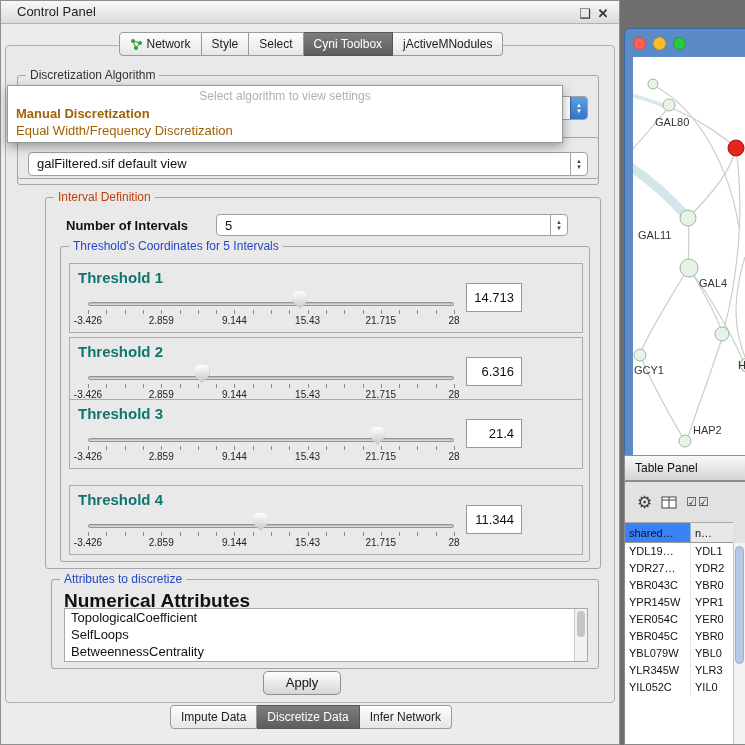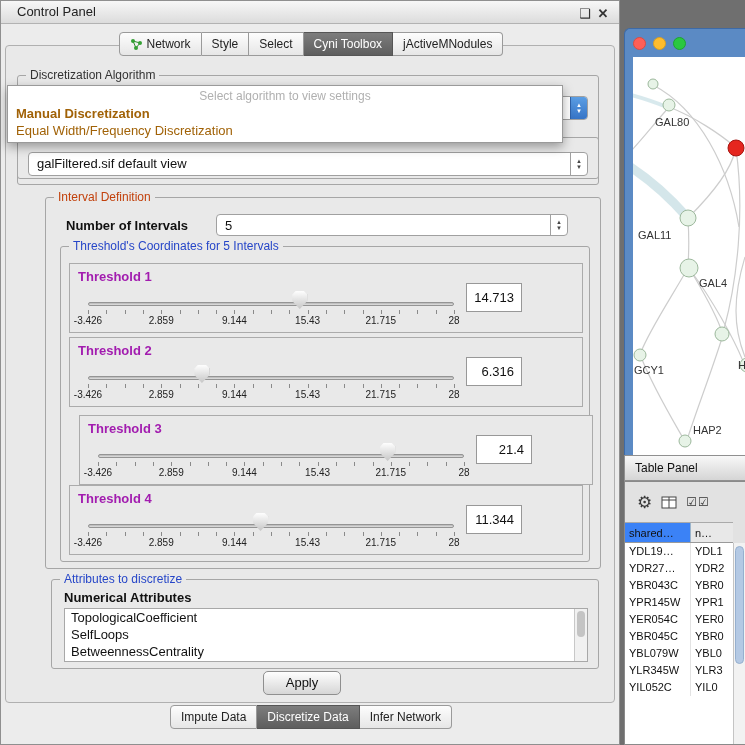--- a/index.html
+++ b/index.html
@@ -53,34 +53,34 @@
   .popup-header { text-align:center; color:#b0b0b0; font-size:12px; padding:3px 0 2px; }
   .popup-opt { font-size:13px; color:#a16207; padding:1px 8px; }
   .popup-opt.bold { font-weight:bold; }
 
   
   .interval-group { left:44px; top:196px; width:556px; height:372px; }
   .num-label { position:absolute; left:20px; top:20px; font-size:13px; font-weight:bold; color:#111; }
   .thr-group { position:absolute; left:14px; top:48px; width:530px; height:316px;
     border:1px solid #a6a6a6; border-radius:3px; }
   .thr-box { position:absolute; left:8px; width:514px; height:70px; border:1px solid #ababab; background:#e9e9e9; }
-  .thr-label { position:absolute; left:8px; top:5px; font-size:13px; font-weight:bold; color:#a21caf; }
+  .thr-label { position:absolute; left:8px; top:5px; font-size:15px; font-weight:bold; color:#0f766e; }
   .groove { position:absolute; left:18px; top:38px; width:366px; height:4px;
     background:linear-gradient(#b5b5b5,#e2e2e2); border:1px solid #949494; border-radius:2px; }
   .tick { position:absolute; top:46px; width:1px; height:4px; background:#8a8a8a; }
   .scale-label { position:absolute; top:51px; font-size:10px; color:#222; transform:translateX(-50%); }
   .thumb { position:absolute; top:27px; width:15px; height:18px;
     clip-path:polygon(22% 0,78% 0,100% 20%,100% 55%,50% 100%,0 55%,0 20%);
     background:linear-gradient(#fefefe,#c6c6c6); filter:drop-shadow(0 0 1px #6f6f6f); }
   .thr-value { position:absolute; left:396px; top:19px; width:56px; height:29px; background:#fff;
     border:1px solid #989898; font-size:13px; color:#111; text-align:right; padding:6px 7px 0 0; }
 
   
   .attr-group { left:50px; top:578px; width:548px; height:90px; }
-  .attr-sub { position:absolute; left:12px; top:10px; font-size:13px; font-weight:bold; color:#111; }
+  .attr-sub { position:absolute; left:12px; top:10px; font-size:19px; font-weight:bold; color:#111; }
   .attr-list { position:absolute; left:12px; top:28px; width:524px; height:54px; background:#fff;
     border:1px solid #a8a8a8; overflow:hidden; }
   .attr-item { font-size:13px; color:#111; line-height:17px; padding-left:6px; white-space:nowrap; }
   .v-scroll { position:absolute; right:0; top:0; bottom:0; width:13px; background:#f1f1f1; border-left:1px solid #c8c8c8; }
   .v-scroll .sb-thumb { position:absolute; left:2px; right:2px; top:2px; height:26px; background:#c4c4c4; border-radius:4px; }
 
   .apply-btn { position:absolute; left:262px; top:670px; width:78px; height:24px;
     background:linear-gradient(#fefefe,#d6d6d6); border:1px solid #8f8f8f; border-radius:5px;
     font-size:13px; color:#111; text-align:center; line-height:22px; cursor:default; }
 
@@ -260,21 +260,21 @@
               <div class="tick" style="left: 384px;"></div>
               <div class="scale-label" style="left: 18px;">-3.426</div>
               <div class="scale-label" style="left: 91.2px;">2.859</div>
               <div class="scale-label" style="left: 164.4px;">9.144</div>
               <div class="scale-label" style="left: 237.6px;">15.43</div>
               <div class="scale-label" style="left: 310.8px;">21.715</div>
               <div class="scale-label" style="left: 384px;">28</div>
               <div class="thumb" style="left: 124.459px;"></div>
               <div class="thr-value">6.316</div>
             </div>
-            <div class="thr-box" style="top: 168px; margin-left: 10px;">
+            <div class="thr-box" style="top: 152px;">
               <div class="thr-label">Threshold 3</div>
               <div class="groove"></div>
               <div class="tick" style="left: 18px;"></div>
               <div class="tick" style="left: 36.3px;"></div>
               <div class="tick" style="left: 54.6px;"></div>
               <div class="tick" style="left: 72.9px;"></div>
               <div class="tick" style="left: 91.2px;"></div>
               <div class="tick" style="left: 109.5px;"></div>
               <div class="tick" style="left: 127.8px;"></div>
               <div class="tick" style="left: 146.1px;"></div>

